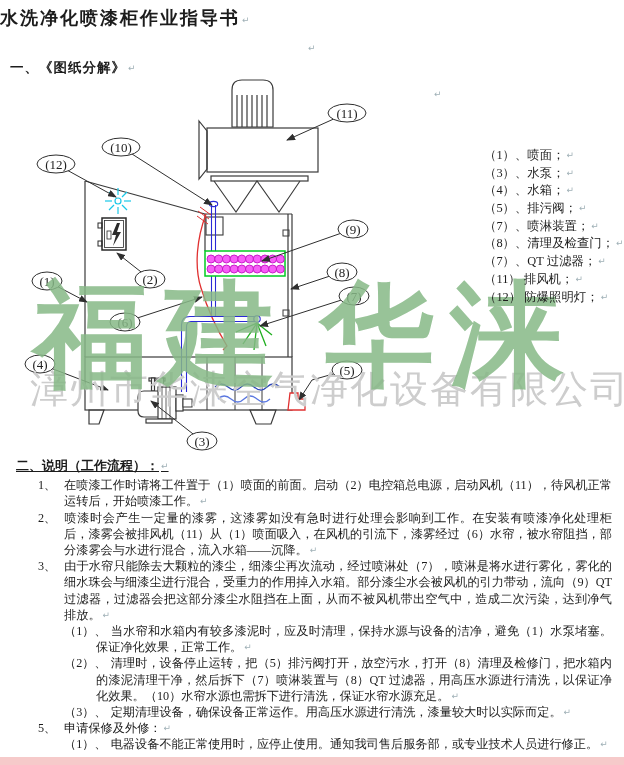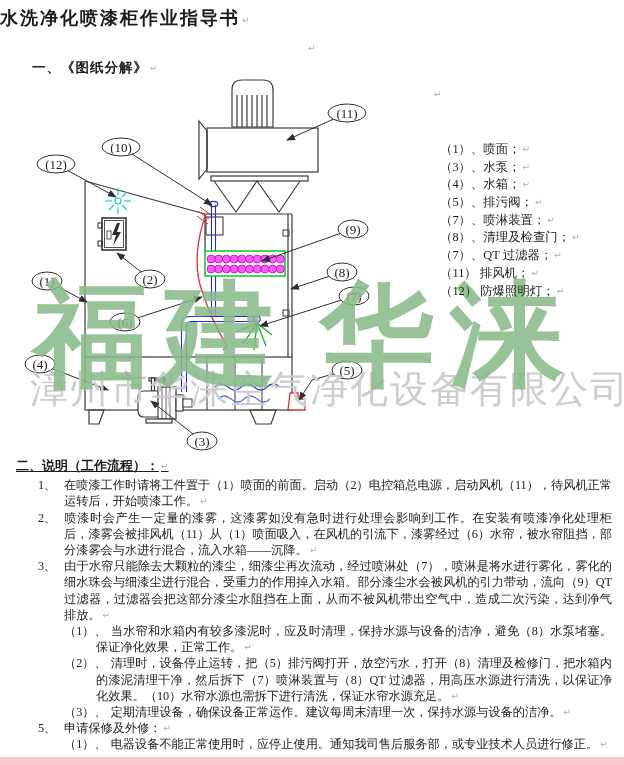--- a/index.html
+++ b/index.html
@@ -3,27 +3,27 @@
 <meta charset="utf-8">
 <style>
   html,body{margin:0;padding:0;background:#888;}
   .page{position:relative;width:624px;height:765px;background:#ffffff;overflow:hidden;
         font-family:"Liberation Serif","DejaVu Serif",serif;color:#1c1c1c;}
   .abs{position:absolute;}
   
   .doc-title{top:6px;left:0;width:624px;text-align:left;font-size:18px;font-weight:bold;
              letter-spacing:2px;z-index:7;}
   .center-mark{top:38px;left:306px;z-index:7;}
-  .h1{top:59px;left:32px;font-size:13.5px;font-weight:bold;letter-spacing:1px;z-index:7;}
+  .h1{top:59px;left:10px;font-size:13.5px;font-weight:bold;letter-spacing:1px;z-index:7;}
   .stray-mark{top:84px;left:432px;z-index:7;}
   .pc{color:#9fb0b6;font-size:9px;font-family:"DejaVu Sans",sans-serif;margin-left:2px;
       font-weight:normal;vertical-align:1px;}
   
   .parts{top:143px;left:440px;width:184px;z-index:7;font-size:12.4px;}
-  .pl-row{height:17.7px;line-height:13px;white-space:nowrap;}
+  .pl-row{height:17.7px;line-height:24px;white-space:nowrap;margin-left:44px;}
   
   .sec2{top:458px;left:14px;width:598px;z-index:7;font-size:12.2px;line-height:16.2px;}
   .h2{font-size:13px;font-weight:bold;padding-left:2px;margin-bottom:3px;text-decoration:underline;}
   .step{padding-left:50px;text-indent:-26px;text-align:justify;}
   .step .num{display:inline-block;width:26px;text-indent:0;}
   .step.sub{padding-left:82px;text-indent:-32px;}
   .step.sub .num{width:auto;padding-right:4px;}
   
   .wm-gray{top:364px;left:30px;z-index:2;font-size:38px;letter-spacing:2px;white-space:nowrap;
            color:#cdcdcd;font-family:"Liberation Sans","DejaVu Sans",sans-serif;}
@@ -258,21 +258,21 @@
     <div class="pl-row"><span>（12） 防爆照明灯；</span><span class="pc">↵</span></div>
   </div>
 
   <div class="abs sec2">
     <div class="h2">
       <span>二、说明（工作流程）：</span><span class="pc">↵</span>
     </div>
     <div class="step"><span class="num">1、</span><span>在喷漆工作时请将工件置于（1）喷面的前面。启动（2）电控箱总电源，启动风机（11），待风机正常运转后，开始喷漆工作。</span><span class="pc">↵</span></div>
     <div class="step"><span class="num">2、</span><span>喷漆时会产生一定量的漆雾，这漆雾如没有急时进行处理会影响到工作。在安装有喷漆净化处理柜后，漆雾会被排风机（11）从（1）喷面吸入，在风机的引流下，漆雾经过（6）水帘，被水帘阻挡，部分漆雾会与水进行混合，流入水箱——沉降。</span><span class="pc">↵</span></div>
     <div class="step"><span class="num">3、</span><span>由于水帘只能除去大颗粒的漆尘，细漆尘再次流动，经过喷淋处（7），喷淋是将水进行雾化，雾化的细水珠会与细漆尘进行混合，受重力的作用掉入水箱。部分漆尘水会被风机的引力带动，流向（9）QT 过滤器，过滤器会把这部分漆尘水阻挡在上面，从而不被风机带出空气中，造成二次污染，达到净气排放。</span><span class="pc">↵</span></div>
-    <div class="step sub"><span class="num">（1）、</span><span>当水帘和水箱内有较多漆泥时，应及时清理，保持水源与设备的洁净，避免（8）水泵堵塞。保证净化效果，正常工作。</span><span class="pc">↵</span></div>
+    <div class="step sub"><span class="num">（1）、</span><span>当水帘和水箱内有较多漆泥时，应及时清理，保持水源与设备的洁净，避免（1）水泵堵塞。保证净化效果，正常工作。</span><span class="pc">↵</span></div>
     <div class="step sub"><span class="num">（2）、</span><span>清理时，设备停止运转，把（5）排污阀打开，放空污水，打开（8）清理及检修门，把水箱内的漆泥清理干净，然后拆下（7）喷淋装置与（8）QT 过滤器，用高压水源进行清洗，以保证净化效果。（10）水帘水源也需拆下进行清洗，保证水帘水源充足。</span><span class="pc">↵</span></div>
-    <div class="step sub"><span class="num">（3）、</span><span>定期清理设备，确保设备正常运作。建议每周末清理一次，保持水源与设备的洁净。</span><span class="pc">↵</span></div>
+    <div class="step sub"><span class="num">（3）、</span><span>定期清理设备，确保设备正常运作。用高压水源进行清洗，漆量较大时以实际而定。</span><span class="pc">↵</span></div>
     <div class="step"><span class="num">5、</span><span>申请保修及外修：</span><span class="pc">↵</span></div>
     <div class="step sub"><span class="num">（1）、</span><span>电器设备不能正常使用时，应停止使用。通知我司售后服务部，或专业技术人员进行修正。</span><span class="pc">↵</span></div>
   </div>
 
   <div class="abs bottom-bar"></div>
 </div>
 
 </body></html>

